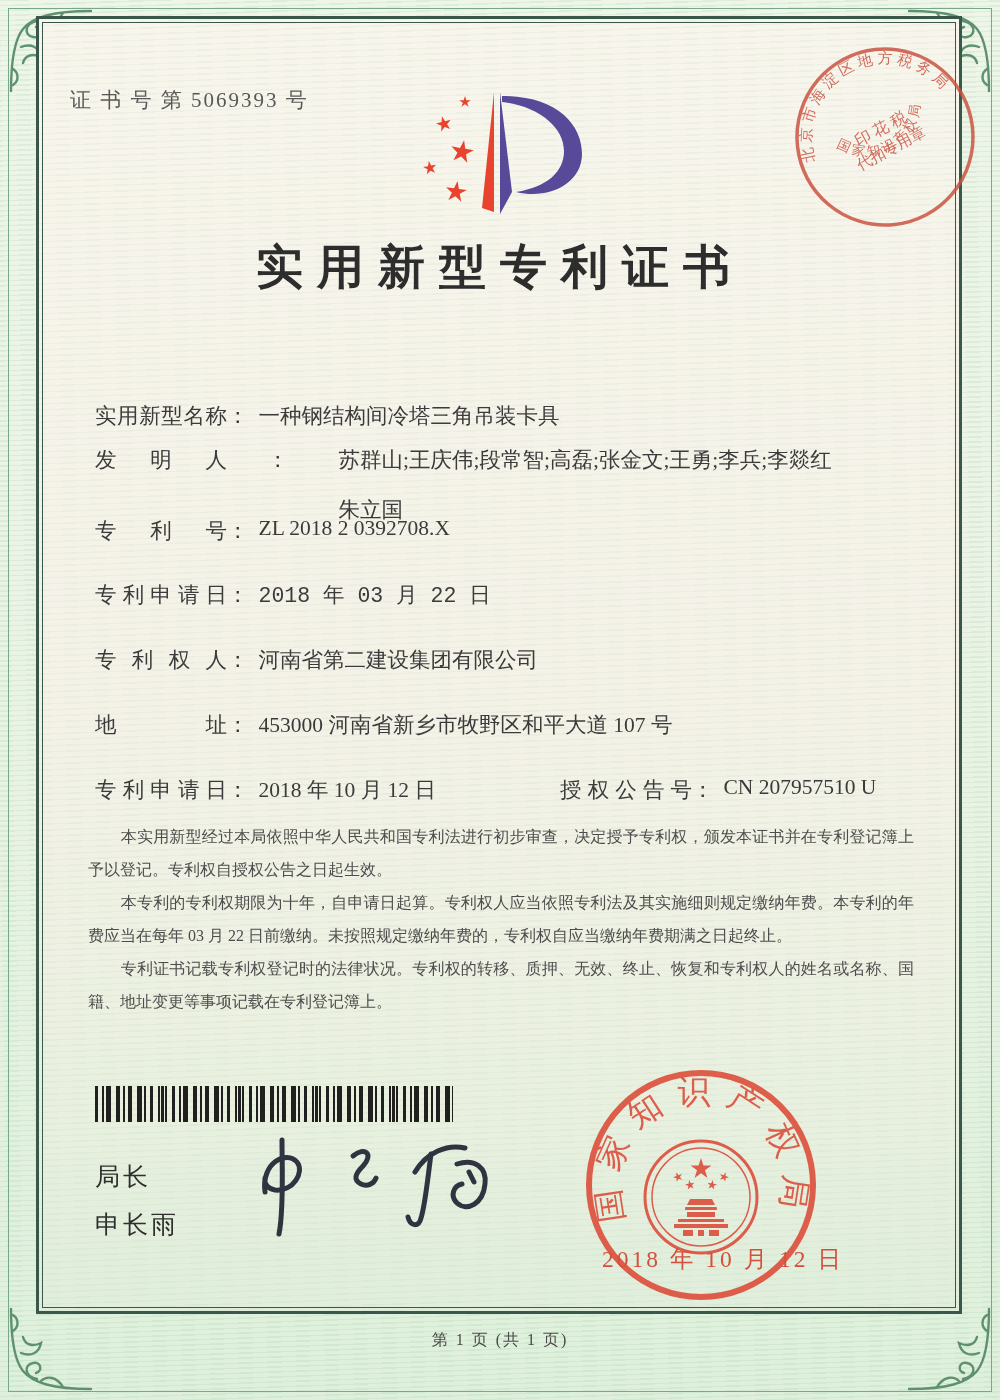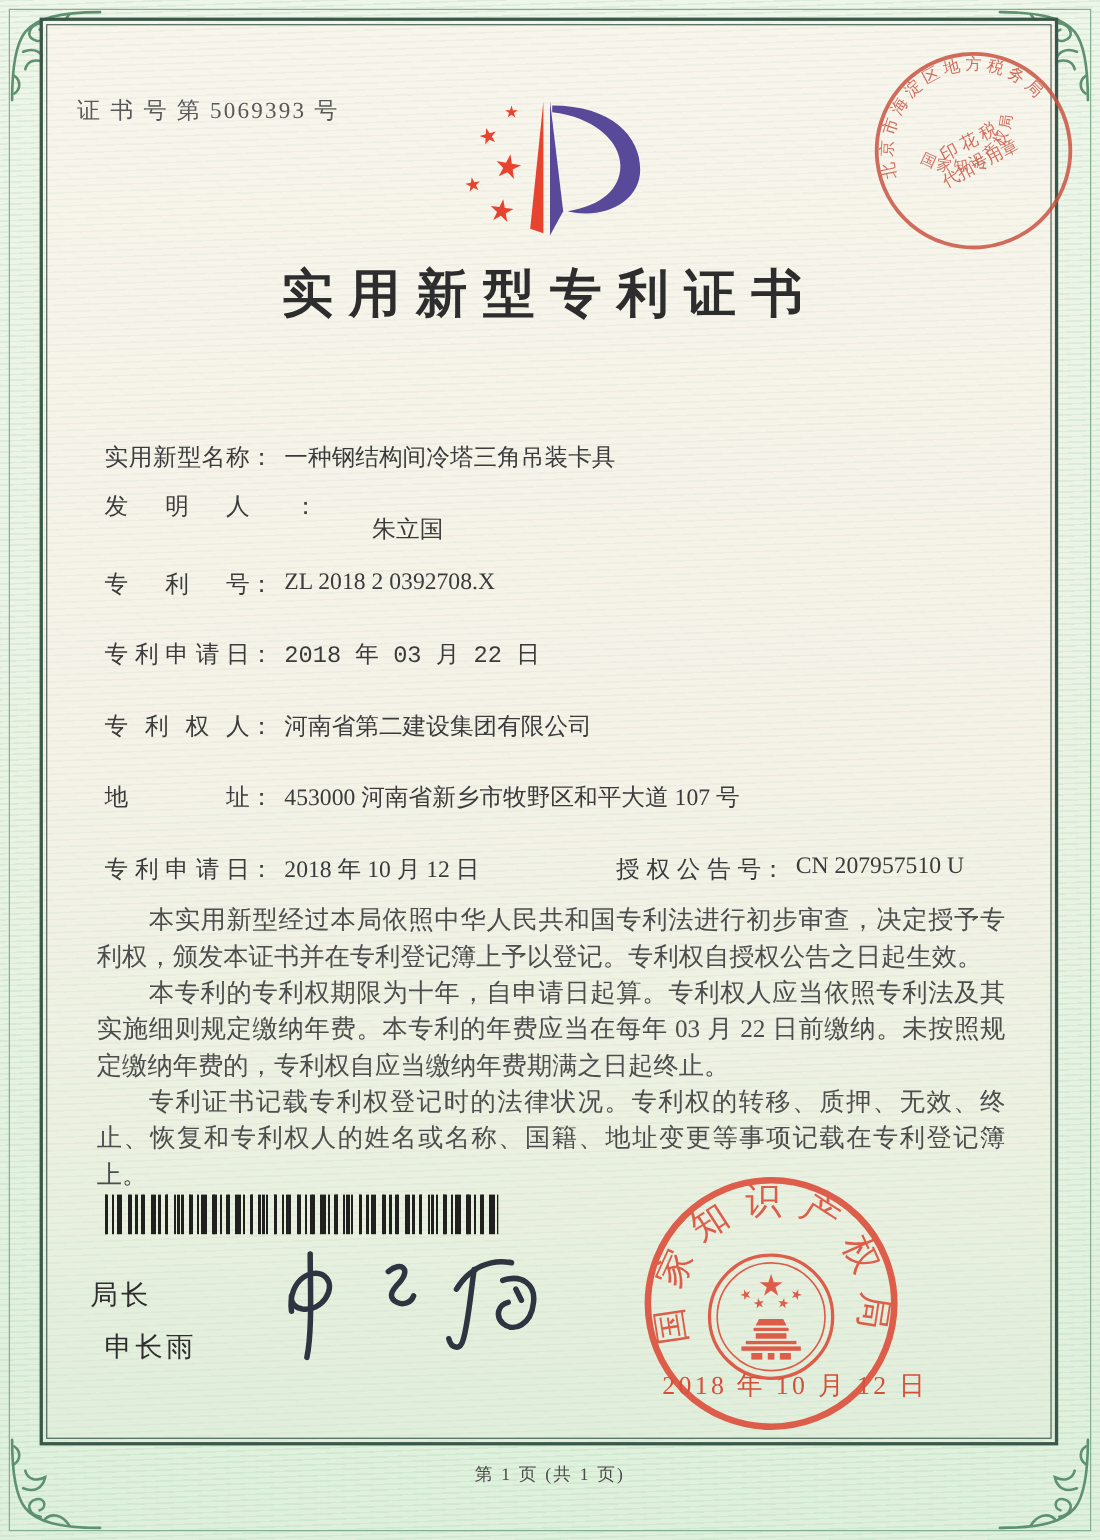--- a/index.html
+++ b/index.html
@@ -27,30 +27,30 @@
   .abs{position:absolute;}
   .certno{left:70px;top:86px;font-size:21px;color:#585858;letter-spacing:2px;}
   .title{left:0;right:0;top:236px;text-align:center;font-size:47px;font-weight:600;
          color:#2d2d2d;letter-spacing:14px;}
   .frow{position:absolute;left:95px;display:flex;align-items:flex-start;
         font-size:21.5px;color:#3b3b3b;}
   .flabel{display:inline-block;width:132px;text-align:justify;text-align-last:justify;}
   .fcolon{margin-right:10px;}
   .fvalue{white-space:nowrap;}
   .fvalue .l2{margin-top:21px;}
-  .paras{left:88px;top:820px;width:826px;font-size:23px;line-height:33px;
+  .paras{left:88px;top:820px;width:826px;font-size:16px;line-height:33px;
          color:#4d4d4d;text-align:justify;}
   .paras p{margin:0;text-indent:2.05em;}
   .barcode{left:95px;top:1086px;width:358px;height:36px;
     background:
       repeating-linear-gradient(90deg,#20201e 0 2px,rgba(0,0,0,0) 2px 7px),
       repeating-linear-gradient(90deg,#20201e 0 3px,rgba(0,0,0,0) 3px 11px);
   }
   .signer{font-family:"Liberation Sans",sans-serif;color:#2e2e2e;font-size:25px;letter-spacing:3px;}
-  .signer.t1{left:82px;top:1160px;}
+  .signer.t1{left:95px;top:1160px;}
   .signer.t2{left:95px;top:1208px;}
   .sig{left:235px;top:1128px;}
   .seal{left:578px;top:1062px;opacity:.93;}
   .sealdate{left:602px;top:1243px;font-size:23.5px;letter-spacing:3px;color:#d5503a;z-index:6;}
   .taxstamp{left:788px;top:40px;opacity:.82;z-index:7;}
   .footer{left:0;right:0;top:1330px;text-align:center;font-size:16px;color:#4a4a4a;letter-spacing:2px;}
   svg{display:block;}
 </style>
 </head>
 <body>
@@ -117,20 +117,21 @@
   <div class="frow" style="top:381px;margin-top:20px;">
     <span class="flabel">实用新型名称</span>
       <span class="fcolon">：</span>
     <span class="fvalue">一种钢结构间冷塔三角吊装卡具</span>
   </div>
 
   <div class="frow" style="top:445px;gap:40px;">
     <span class="flabel">发明人</span>
       <span class="fcolon">：</span>
     <span class="fvalue">
+      <div>苏群山;王庆伟;段常智;高磊;张金文;王勇;李兵;李燚红</div>
       <div class="l2">朱立国</div>
     </span>
   </div>
 
   <div class="frow" style="top:516px;">
     <span class="flabel">专利号</span>
       <span class="fcolon">：</span>
     <span class="fvalue">ZL 2018 2 0392708.X</span>
   </div>
 

